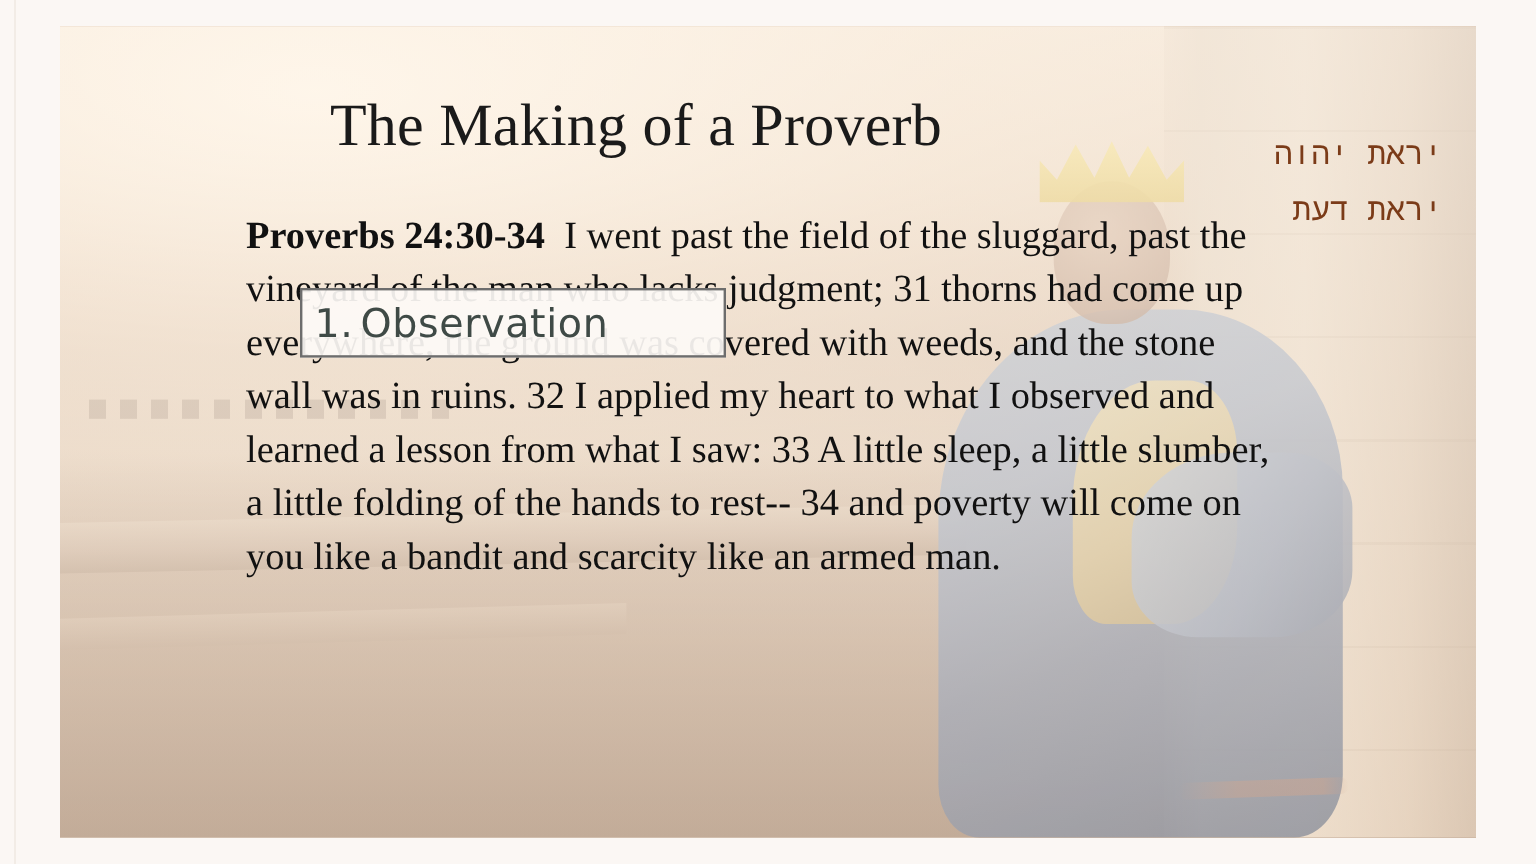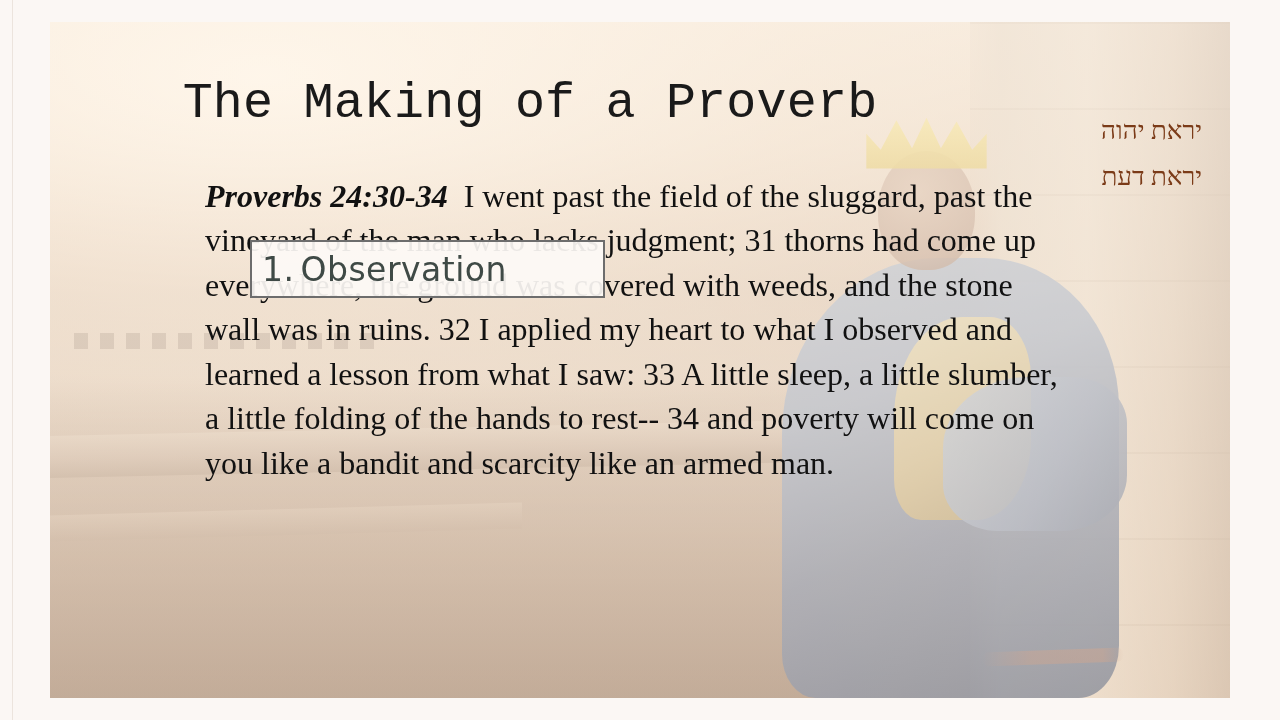--- a/index.html
+++ b/index.html
@@ -199,52 +199,51 @@
 
   .slide-title {
     position: absolute;
     top: 56px;
     left: 0;
     width: 960px;
     text-align: center;
     font-size: 50px;
     line-height: 1.05;
     color: #1a1a1a;
-    font-family: Liberation Mono, monospace;
+    font-family: Liberation Serif, serif;
     letter-spacing: 0.2px;
   }
 
   .hebrew-block {
     position: absolute;
     right: 28px;
     top: 86px;
     width: 230px;
     text-align: right;
     color: #7b3b18;
-    font-family: Liberation Serif, serif;
+    font-family: Liberation Mono, monospace;
     font-size: 26px;
     line-height: 1.75;
     direction: rtl;
   }
   .hebrew-line { display: block; white-space: nowrap; }
 
   .body-block {
     position: absolute;
     left: 155px;
     top: 152px;
     width: 870px;
     color: #111;
     font-family: "Liberation Serif", serif;
     font-size: 32px;
     line-height: 1.39;
     text-align: left;
   }
   .ref {
     font-weight: bold;
-    font-style: italic;
   }
   .ref-gap { display: inline-block; width: 16px; }
 
   .callout {
     position: absolute;
     left: 200px;
     top: 218px;
     width: 355px;
     height: 58px;
     border: 2px solid #6d6d6d;

